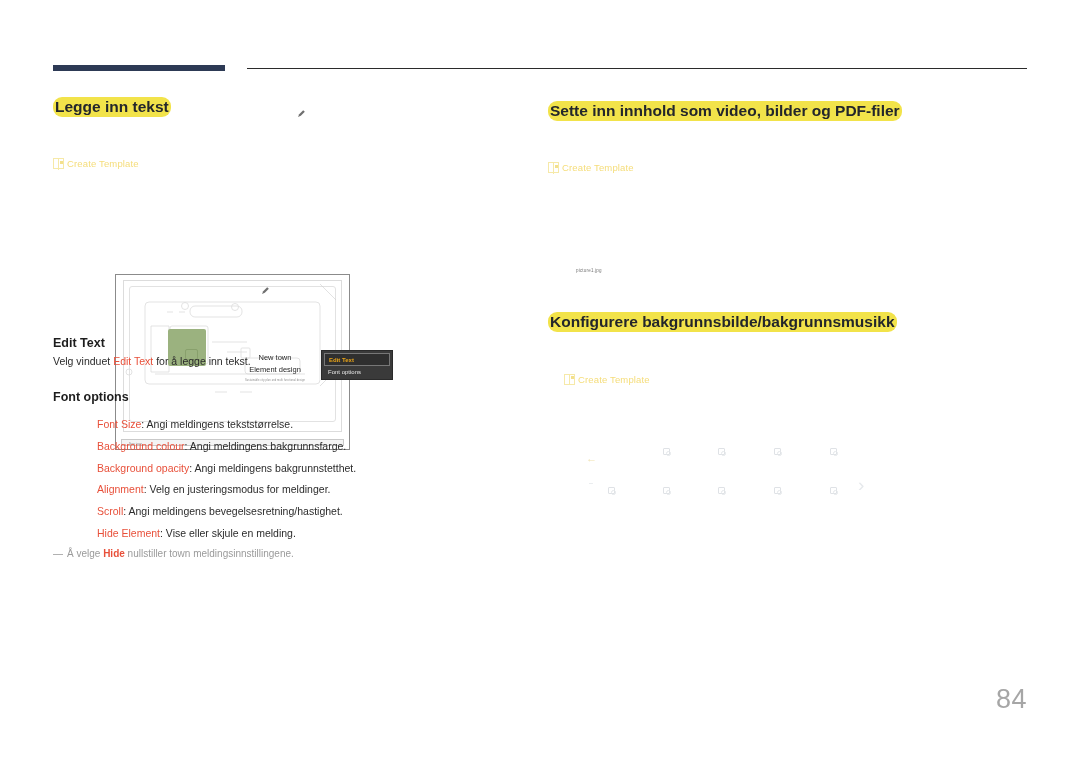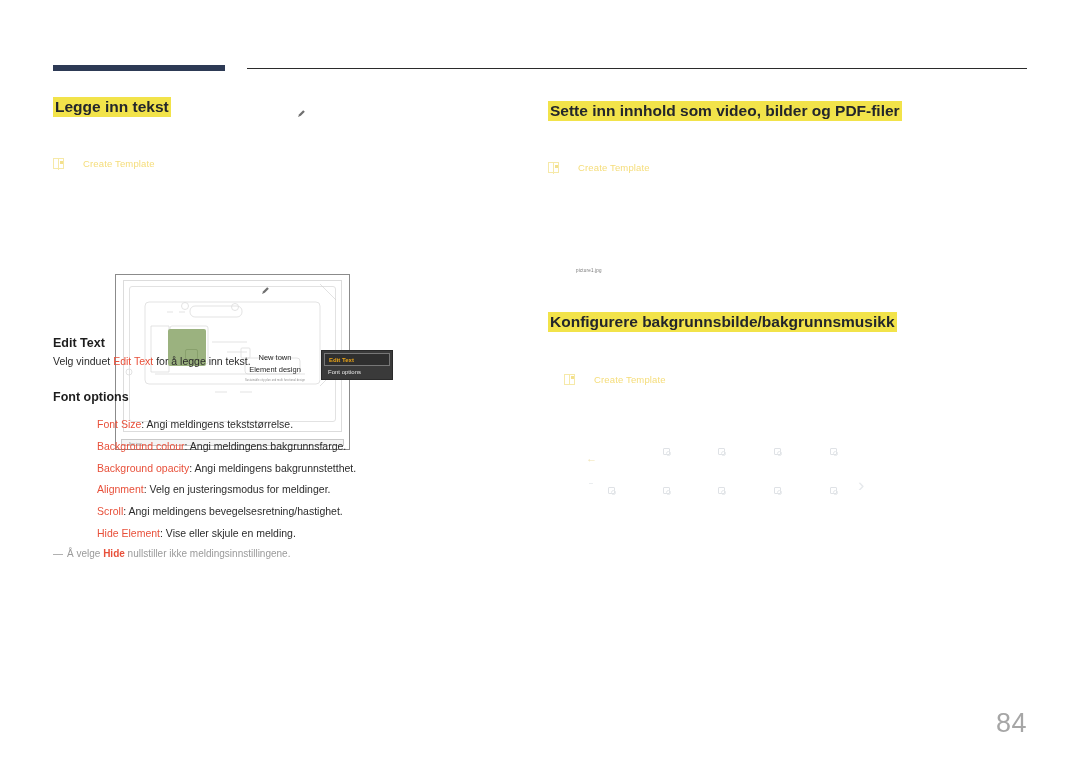--- a/index.html
+++ b/index.html
@@ -51,29 +51,30 @@
   
   .h-section {
     display: inline;
     font-size: 15.5px;
     font-weight: bold;
     color: #23262b;
     background: #f2e34a;
     line-height: 1.45;
     padding: 1px 2px 2px 2px;
     box-decoration-break: clone;
+    border-radius: 9px;
     -webkit-box-decoration-break: clone;
   }
   .h-wrap { margin: 0; }
 
   
   .ct-row {
     display: flex;
     align-items: center;
-    gap: 19px;
+    gap: 3px;
     margin-top: 40px;
   }
   .ct-icon {
     width: 11px;
     height: 11px;
     border: 1.2px solid #f6e9a8;
     position: relative;
     flex: 0 0 auto;
     box-sizing: border-box;
   }
@@ -281,21 +282,21 @@
     font-size: 19px;
     color: #e6e9ec;
     line-height: 1;
     font-weight: 300;
   }
 
   
   .page-no {
     position: absolute;
     right: 53px;
-    bottom: 24px;
+    bottom: 48px;
     font-size: 27px;
     color: #a6a6a6;
     letter-spacing: .5px;
     text-align: center;
   }
 </style>
 </head>
 <body>
 
 <div class="rule-dark"></div>
@@ -398,21 +399,21 @@
       <div class="para">
         <span class="accent">Scroll</span><span>: Angi meldingens bevegelsesretning/hastighet.</span>
       </div>
 
       <div class="para">
         <span class="accent">Hide Element</span><span>: Vise eller skjule en melding.</span>
       </div>
 
       <div class="note" style="margin-bottom:5.4px;">
         <span class="dash">—</span>
-        <span><span>Å velge </span><span class="hl">Hide</span><span> nullstiller ikke meldingsinnstillingene.</span></span>
+        <span><span>Å velge </span><span class="hl">Hide</span><span> nullstiller town meldingsinnstillingene.</span></span>
       </div>
 
 
     </div>
   </div>
 </div>
 
 <div class="col-right">
 
   <div class="h-wrap">

